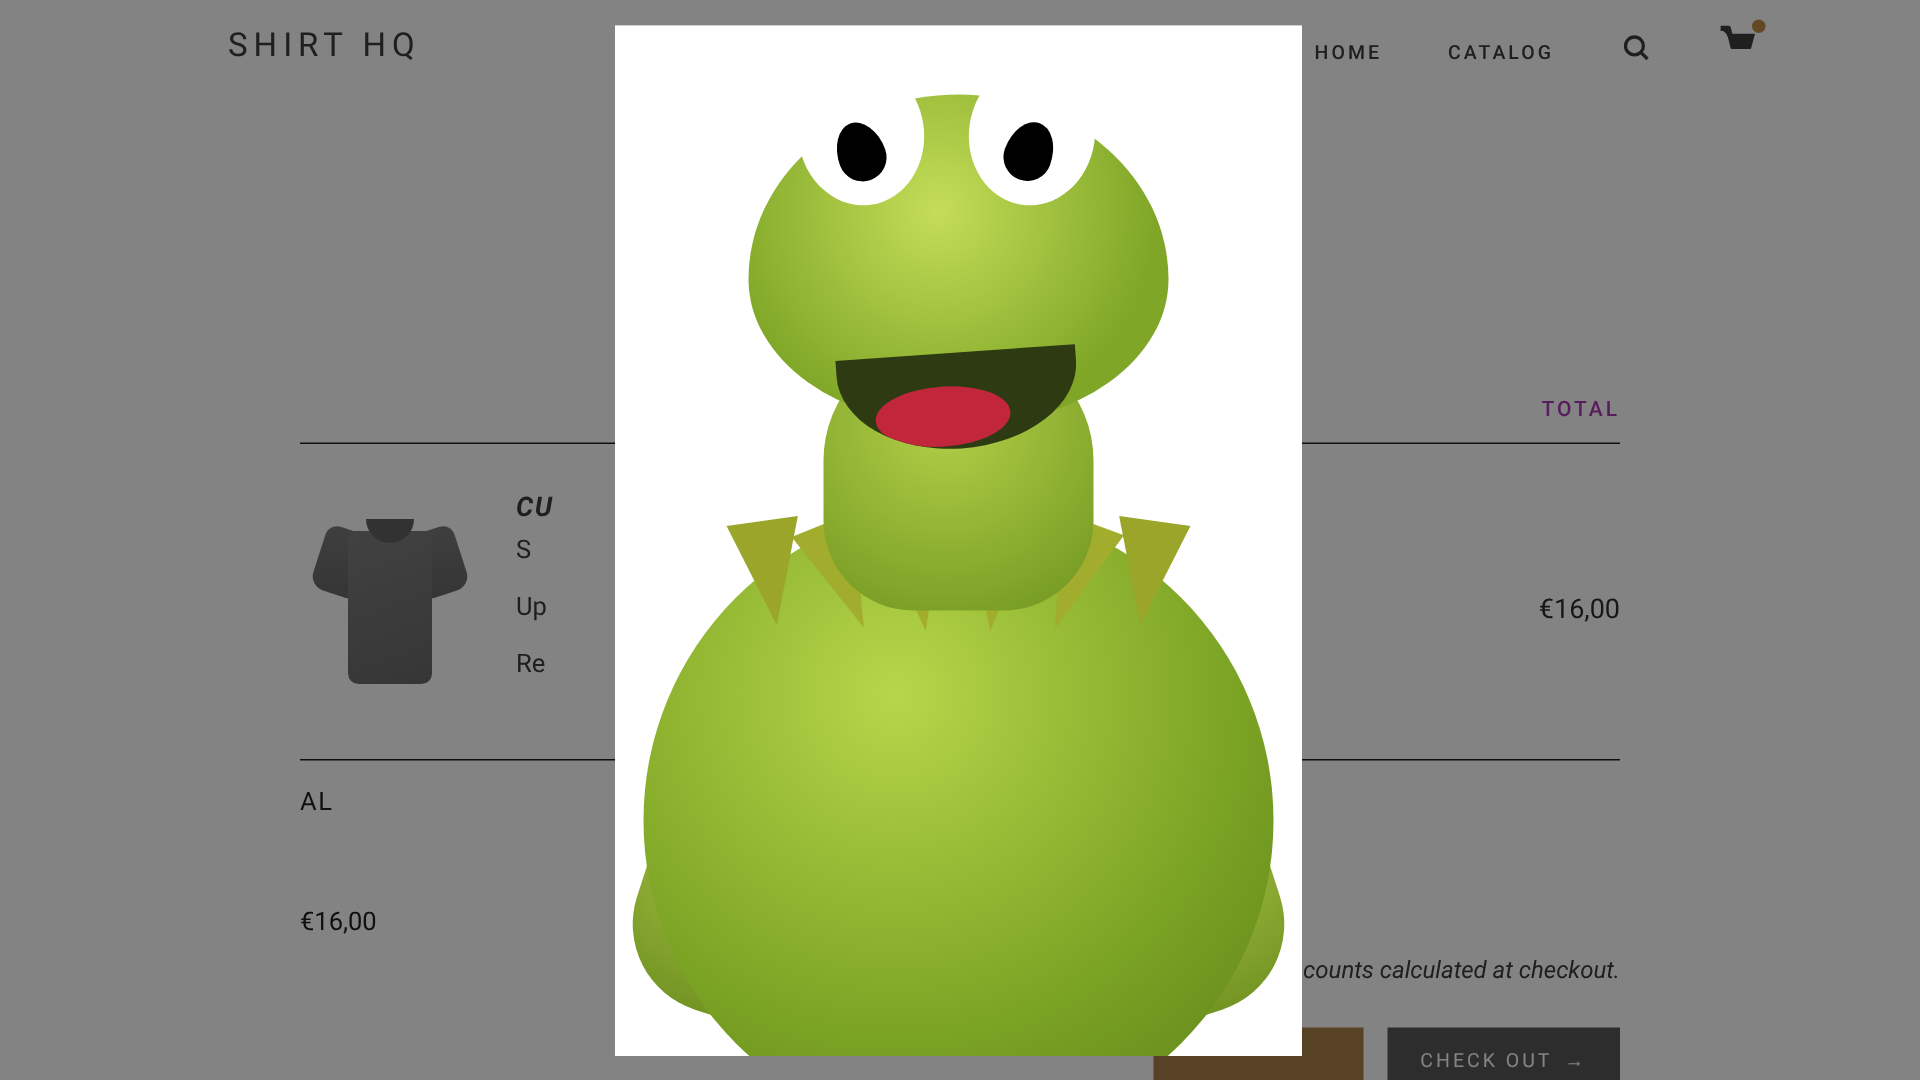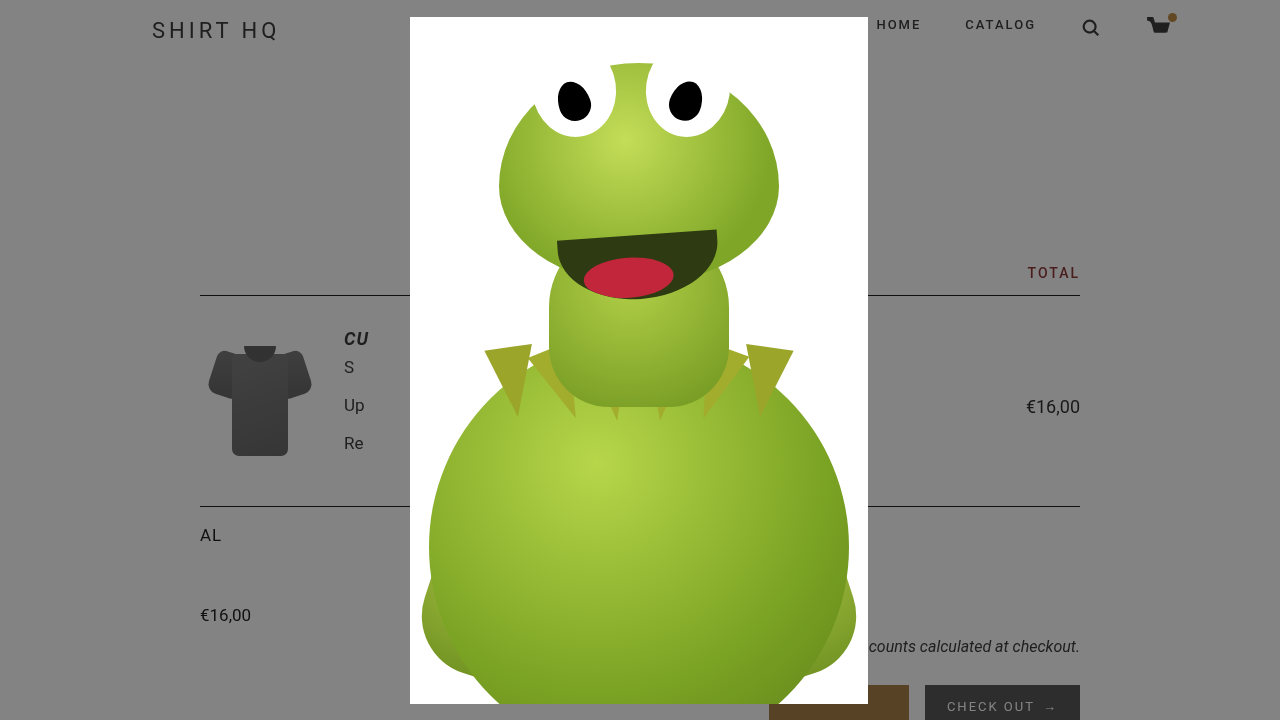--- a/index.html
+++ b/index.html
@@ -2,29 +2,29 @@
 <html><head>
 <meta charset="utf-8">
 <style>
   * { box-sizing: border-box; margin: 0; padding: 0; }
   html, body { width: 1280px; height: 720px; overflow: hidden; font-family: -apple-system, BlinkMacSystemFont, "Segoe UI", Roboto, sans-serif; }
   body { position: relative; background: #fff; }
 
   
   .header { position: absolute; top: 0; left: 0; right: 0; height: 60px; display: flex; align-items: center; justify-content: space-between; padding: 0 108px; margin-left: 44px; }
   .logo { font-size: 22px; font-weight: 400; letter-spacing: 4px; color: #222; }
-  .nav { display: flex; align-items: flex-start; gap: 44px; }
+  .nav { display: flex; align-items: flex-end; gap: 44px; }
   .nav-link { font-size: 13px; letter-spacing: 2px; font-weight: 500; color: #222; text-decoration: none; cursor: pointer; }
   .search-icon svg, .cart-icon svg { display: block; }
   .cart-wrap { position: relative; cursor: pointer; }
   .cart-badge { position: absolute; top: -4px; right: -5px; width: 9px; height: 9px; background: #b77d2b; border-radius: 50%; }
 
   
   .cart-area { position: absolute; left: 200px; right: 200px; top: 265px; }
-  .cart-head { display: flex; justify-content: flex-end; padding-bottom: 14px; font-size: 14px; letter-spacing: 2px; color: #7f1d1d; font-weight: 500; }
+  .cart-head { display: flex; justify-content: flex-end; padding-bottom: 14px; font-size: 14px; letter-spacing: 2px; color: #a21caf; font-weight: 500; }
   .divider { height: 1px; background: #000; }
   .cart-row { display: flex; padding: 30px 0 30px 0; }
   .thumb { width: 120px; height: 150px; display: flex; align-items: center; justify-content: center; }
   .tshirt { position: relative; width: 92px; height: 118px; }
   .tshirt-body { position: absolute; left: 18px; top: 12px; width: 56px; height: 102px; background: linear-gradient(160deg,#6e6e6e,#555); border-radius: 5px 5px 7px 7px; }
   .tshirt-sleeve-l { position: absolute; left: -2px; top: 10px; width: 28px; height: 44px; background: linear-gradient(160deg,#6a6a6a,#525252); border-radius: 8px 2px 2px 10px; transform: rotate(18deg); }
   .tshirt-sleeve-r { position: absolute; right: -2px; top: 10px; width: 28px; height: 44px; background: linear-gradient(200deg,#6a6a6a,#525252); border-radius: 2px 8px 10px 2px; transform: rotate(-18deg); }
   .tshirt-neck { position: absolute; left: 30px; top: 4px; width: 32px; height: 16px; background: #4d4d4d; border-radius: 0 0 20px 20px; }
 
   .row-info { flex: 1; padding-left: 24px; padding-top: 2px; color: #222; }

